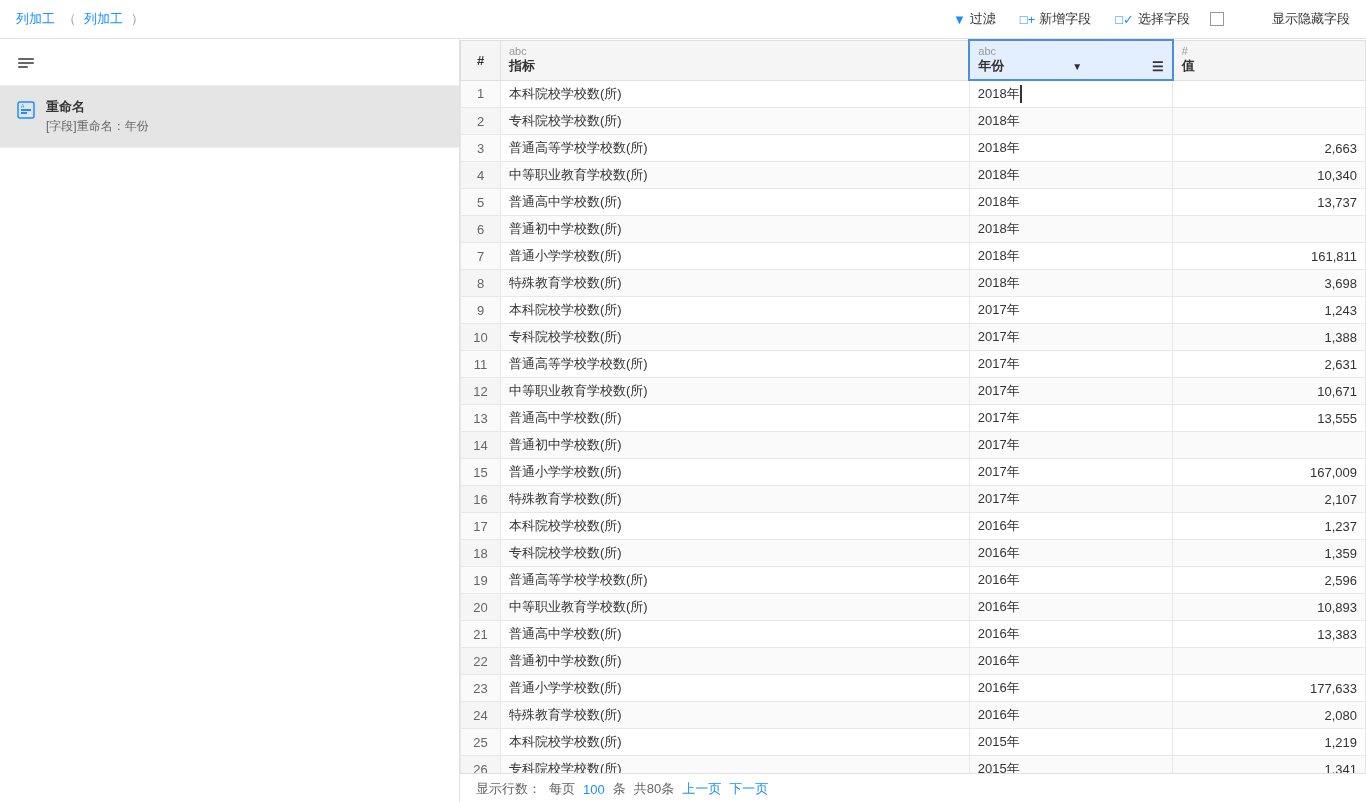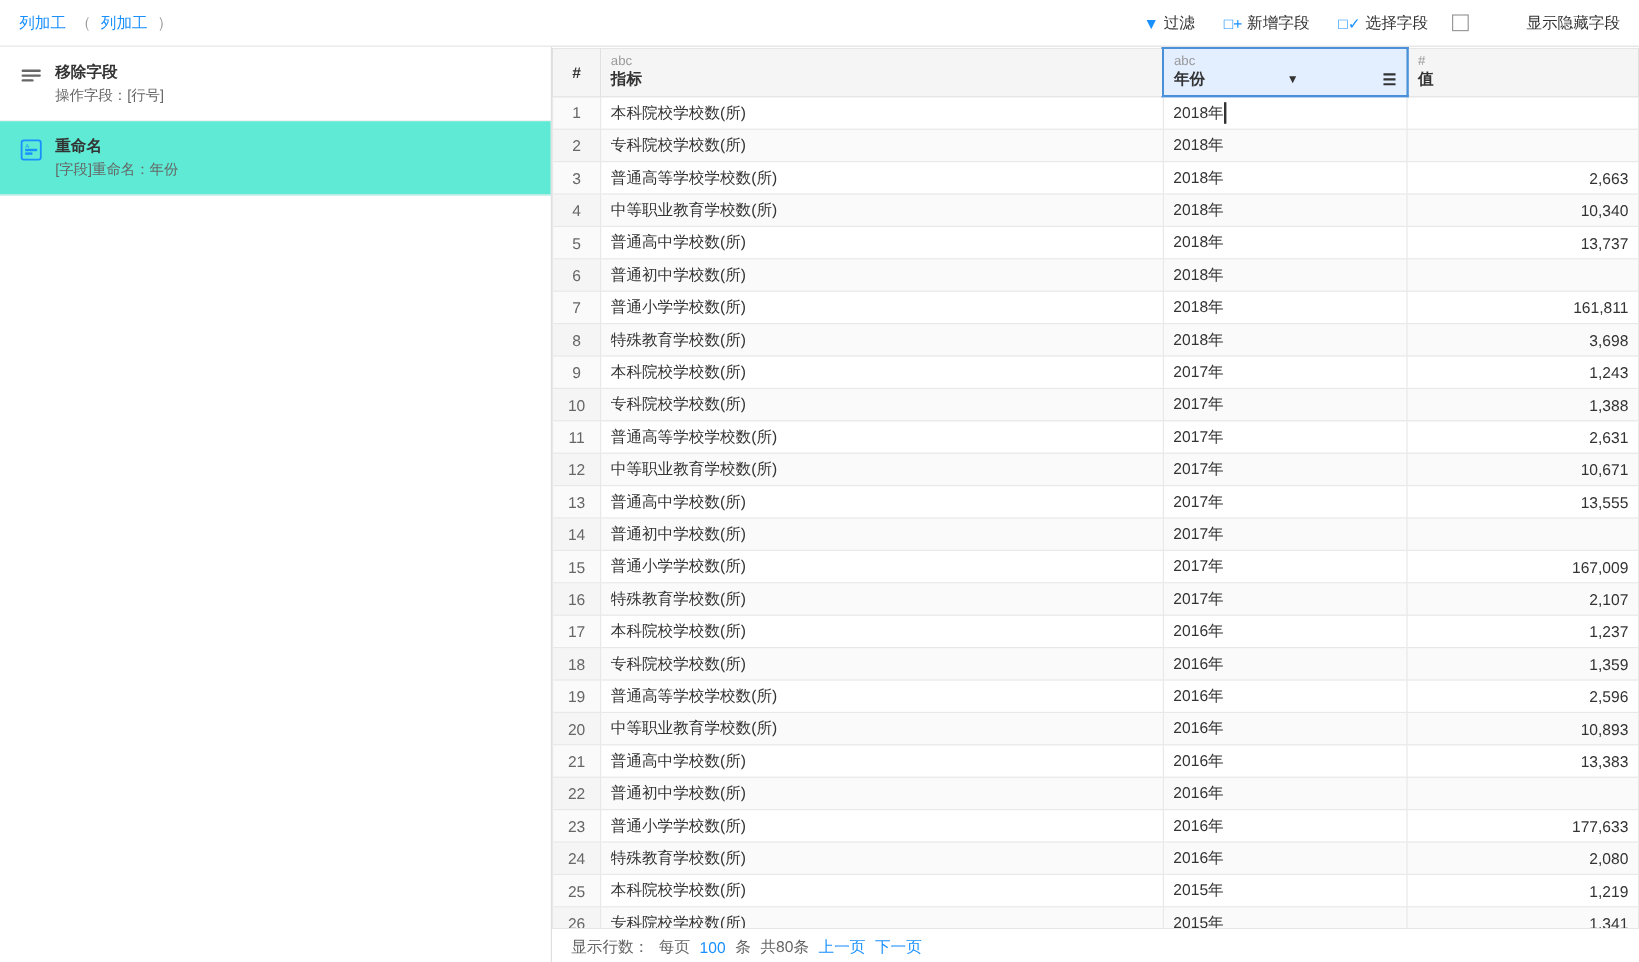--- a/index.html
+++ b/index.html
@@ -73,21 +73,21 @@
       border-bottom: 1px solid #f0f0f0;
     }
     .step-item {
       display: flex;
       align-items: flex-start;
       padding: 12px 16px;
       border-bottom: 1px solid #f0f0f0;
       cursor: pointer;
     }
     .step-item.active {
-      background: #5eead4;
+      background: #e5e5e5;
     }
     .step-icon {
       width: 20px;
       height: 20px;
       margin-right: 10px;
       margin-top: 2px;
       flex-shrink: 0;
     }
     .step-content { flex: 1; }
     .step-name { font-size: 13px; font-weight: bold; color: #333; }
@@ -235,24 +235,20 @@
 
   <div class="sidebar">
 
     <div class="step-item">
       <div class="step-icon">
         <svg width="20" height="20" viewBox="0 0 20 20">
           <rect x="2" y="5" width="16" height="2" rx="1" fill="#666"></rect>
           <rect x="2" y="9" width="16" height="2" rx="1" fill="#666"></rect>
           <rect x="2" y="13" width="10" height="2" rx="1" fill="#666"></rect>
         </svg>
-      </div>
-      <div class="step-content">
-        <div class="step-name">移除字段</div>
-        <div class="step-desc">操作字段：[行号]</div>
       </div>
     </div>
 
     <div class="step-item active">
       <div class="step-icon">
         <svg width="20" height="20" viewBox="0 0 20 20">
           <rect x="2" y="2" width="16" height="16" rx="2" fill="none" stroke="#1890ff" stroke-width="1.5"></rect>
           <rect x="5" y="9" width="10" height="2" fill="#1890ff"></rect>
           <rect x="5" y="12" width="6" height="2" fill="#1890ff"></rect>
           <text x="5" y="8" font-size="5" fill="#1890ff">A</text>

